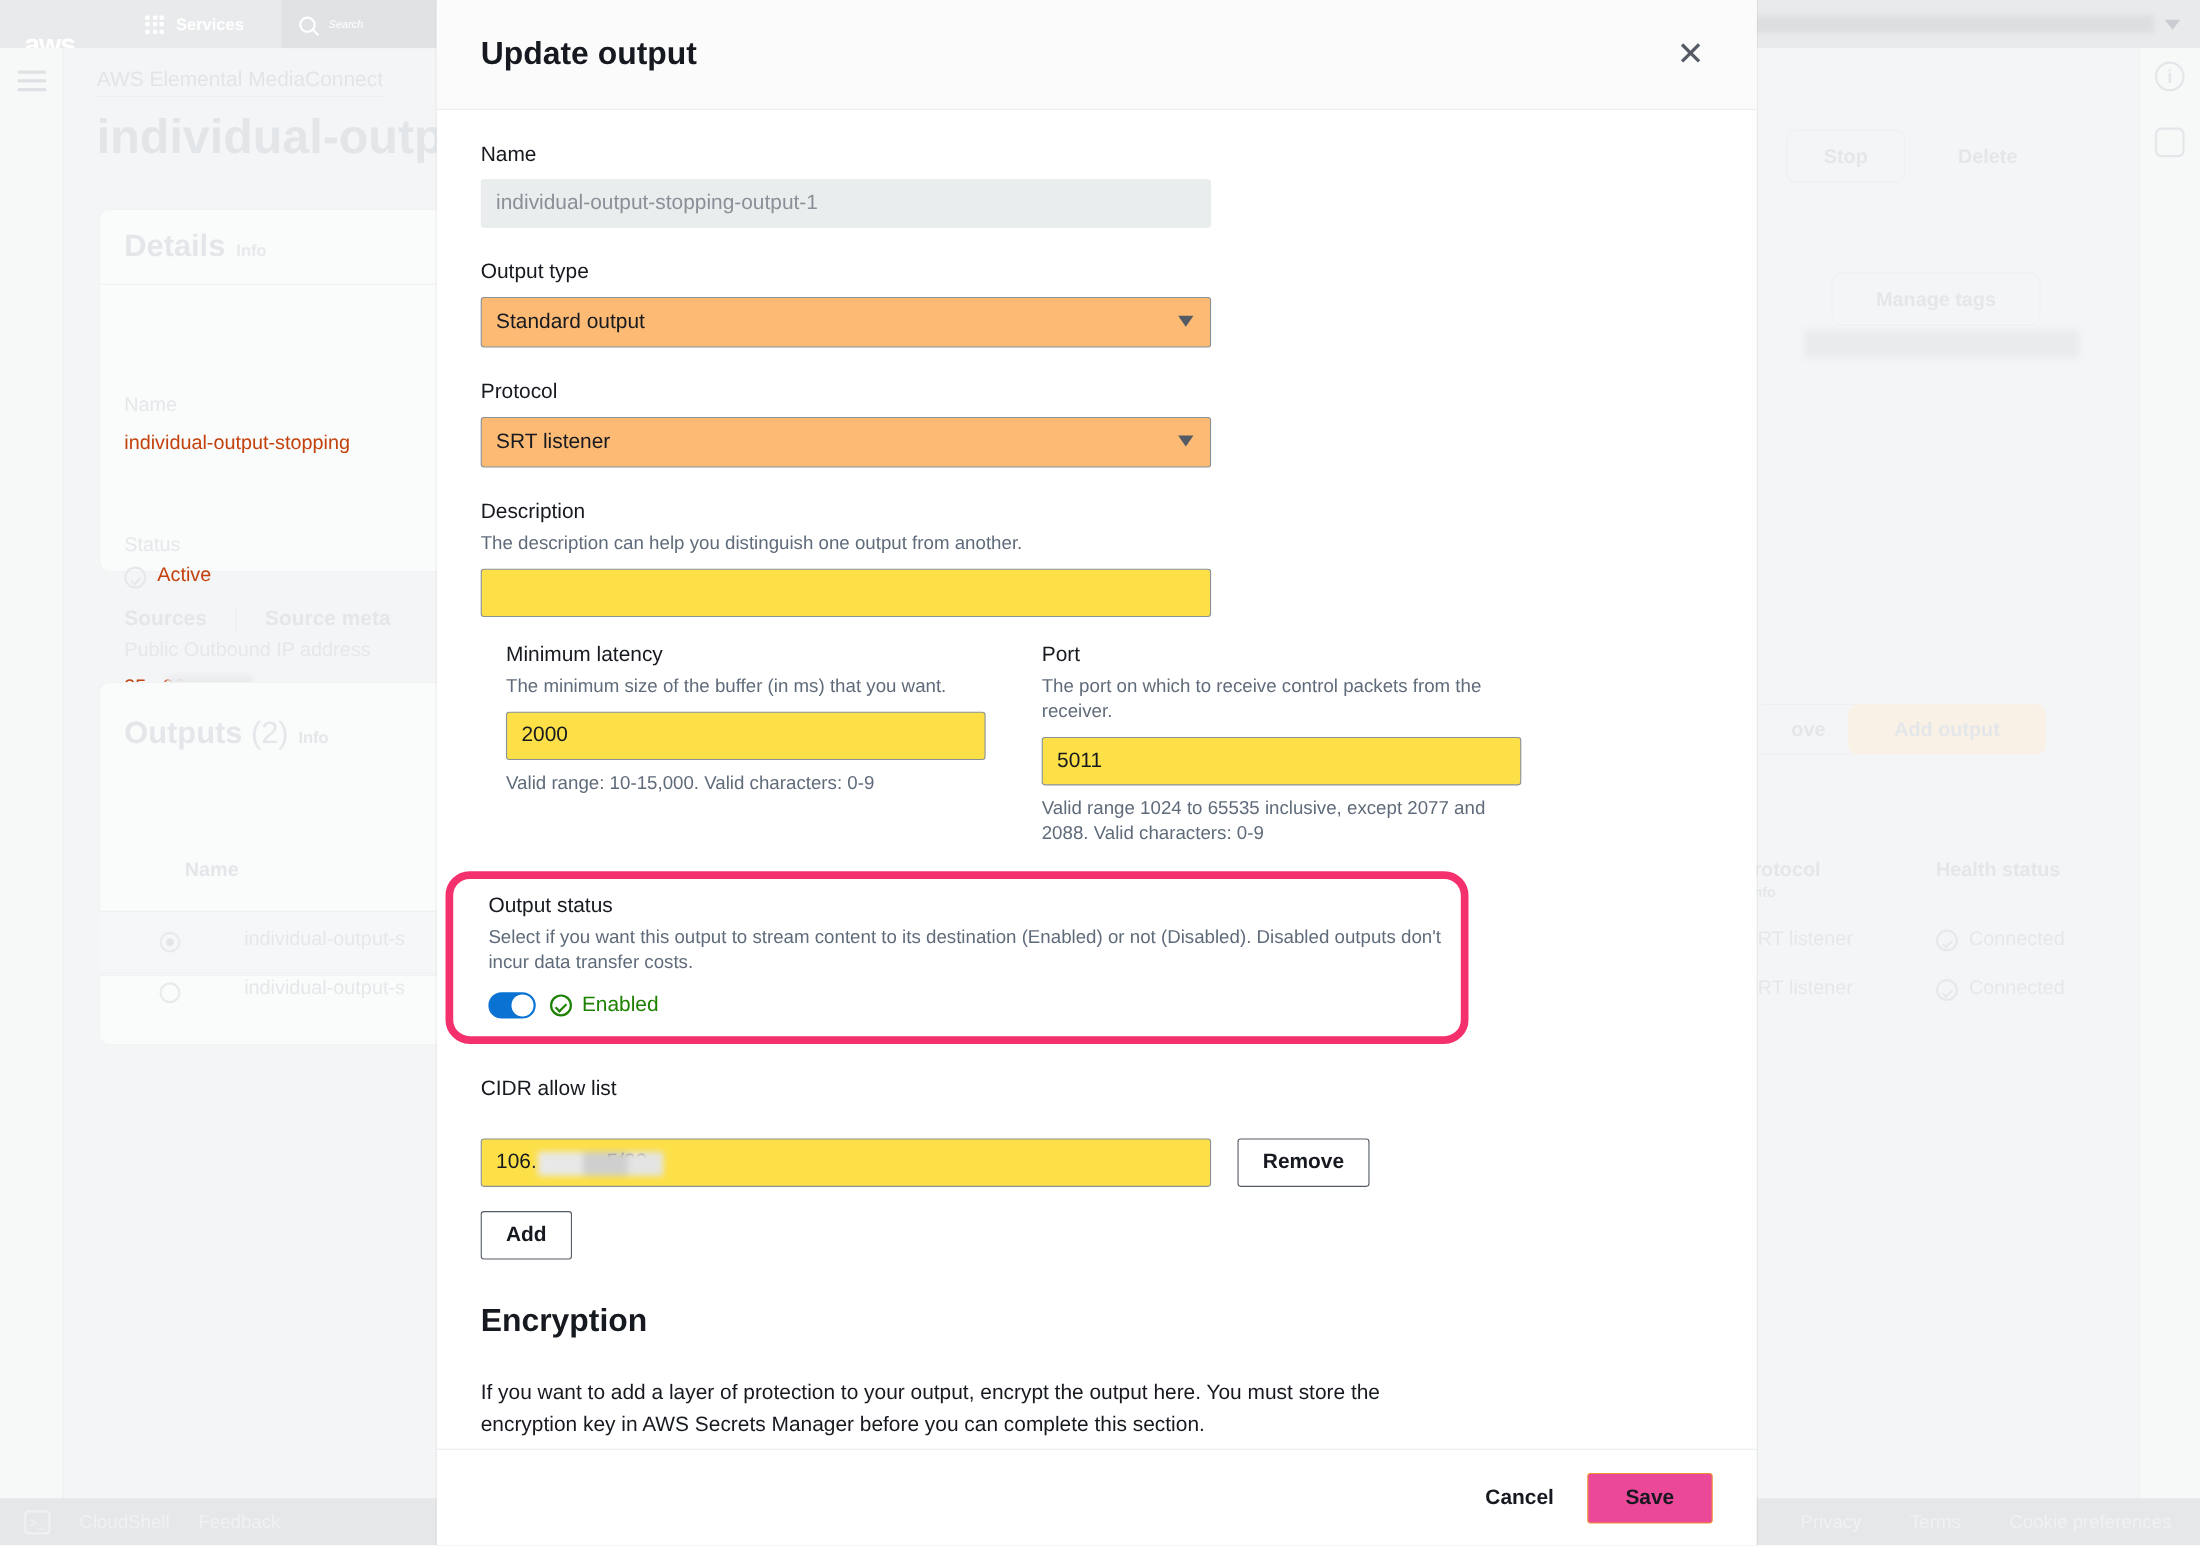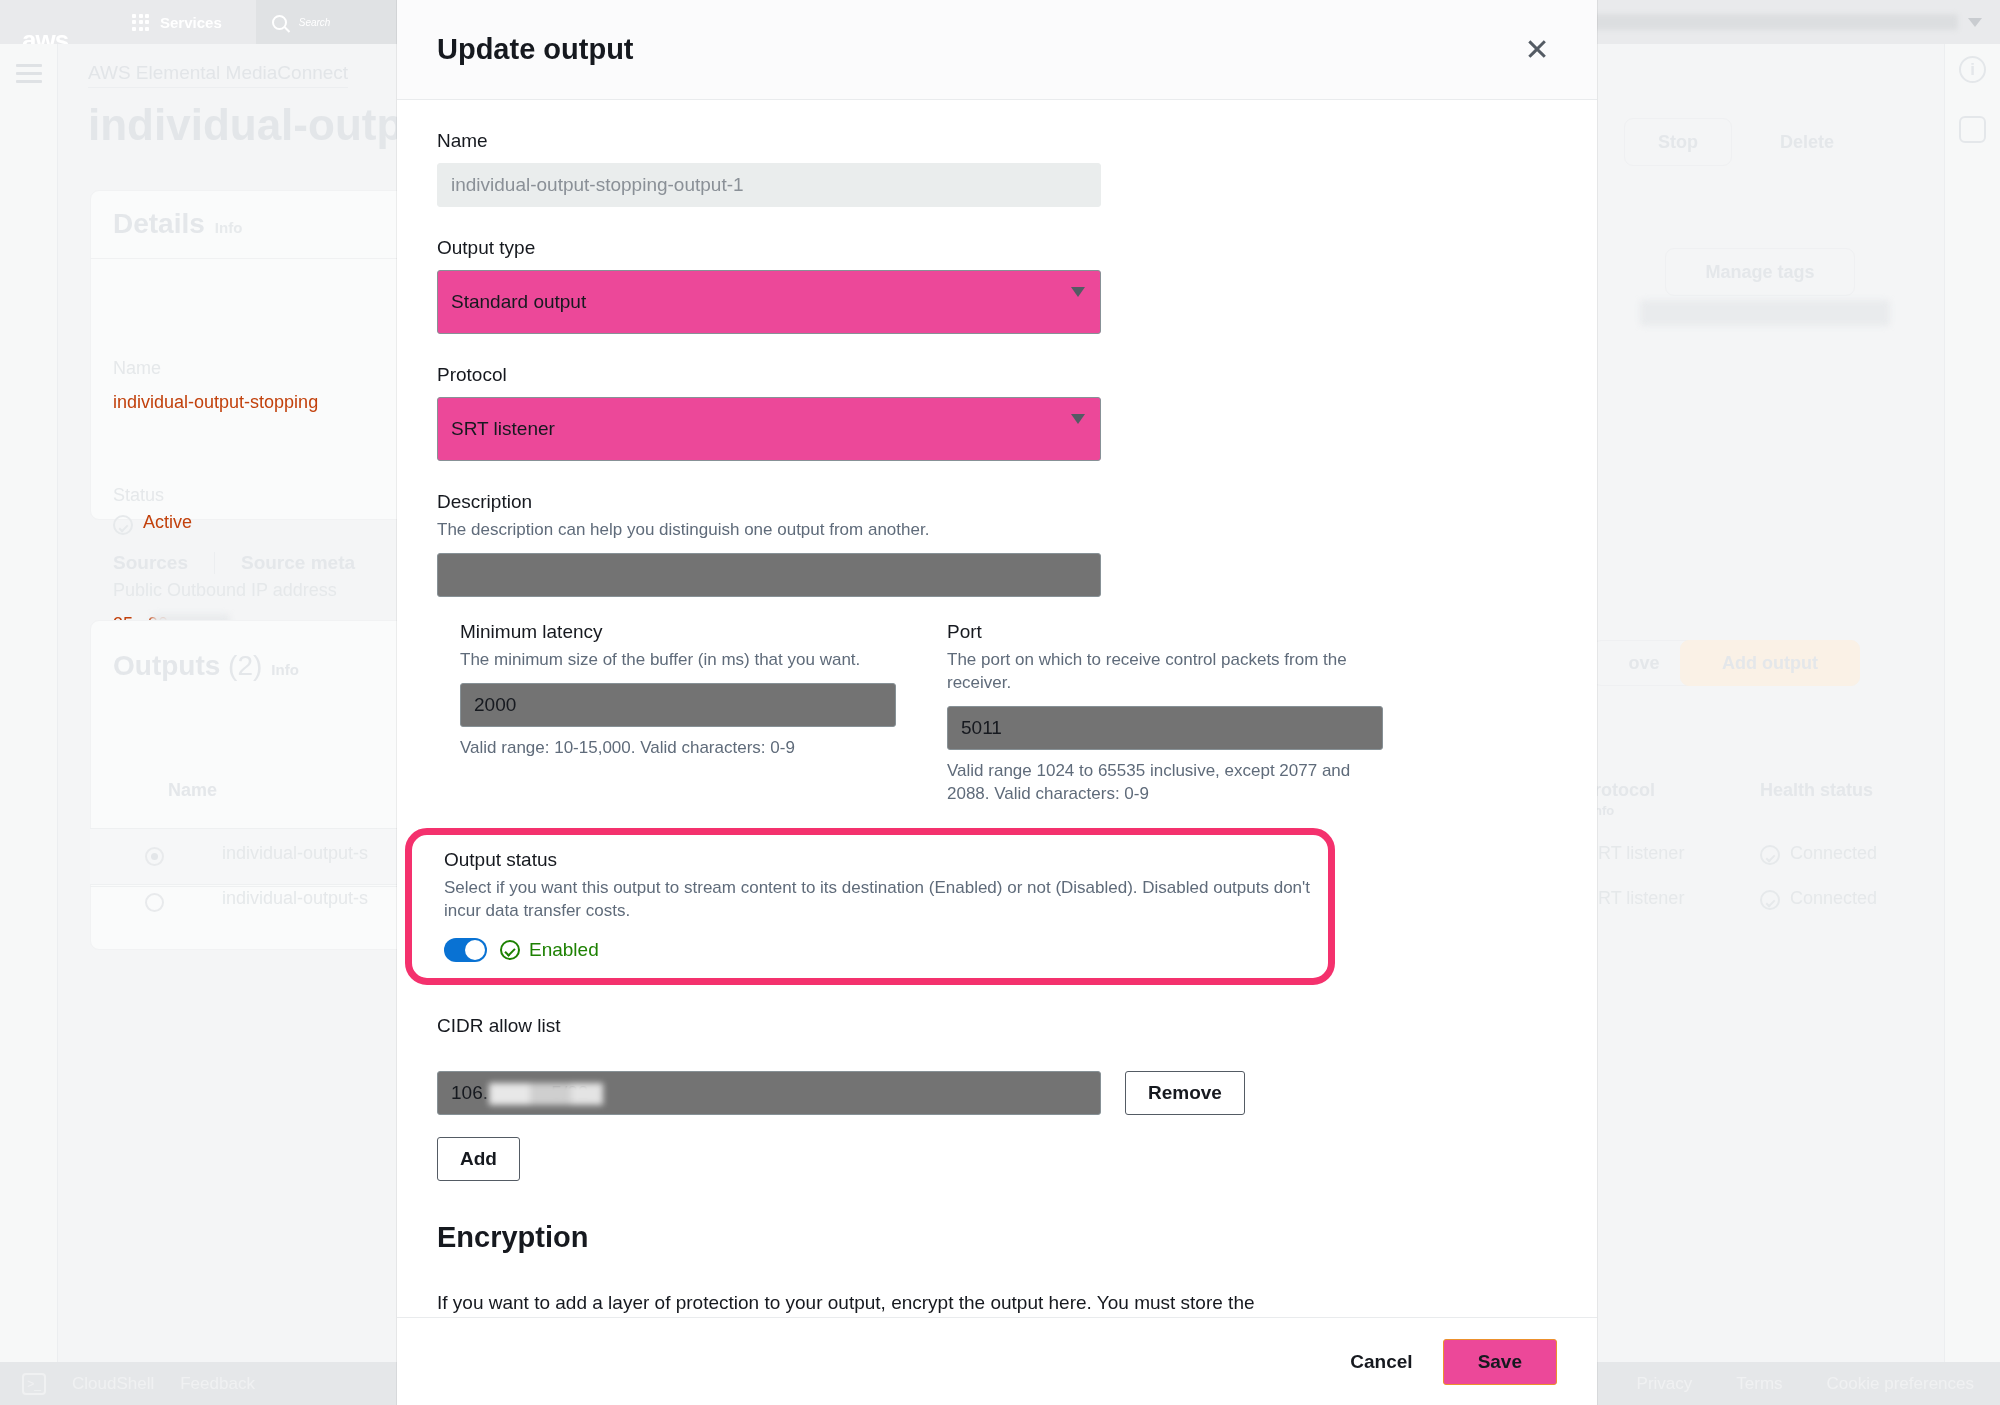--- a/index.html
+++ b/index.html
@@ -194,30 +194,30 @@
     display: flex; align-items: center; justify-content: flex-end; gap: 26px;
     padding: 0 40px;
   }
 
   .field-label { font-size: 19px; color: #16191f; margin-top: 30px; }
   .field-desc { font-size: 17px; color: #5f6b7a; margin-top: 6px; line-height: 1.35; }
   .text-input {
     width: 664px; height: 44px; margin-top: 11px;
     border: 1px solid #879196; border-radius: 3px;
     font-size: 19px; color: #16191f; padding: 0 13px;
-    font-family: "Liberation Sans", sans-serif; background: #737373;
+    font-family: "Liberation Sans", sans-serif; background: #fde047;
   }
   .text-input.readonly {
     background: #eaeded; border-color: #eaeded; color: #8a9097;
   }
   .select-wrap { position: relative; width: 664px; margin-top: 11px; }
   .select-box {
-    width: 664px; height: 64px;
+    width: 664px; height: 46px;
     border: 1px solid #879196; border-radius: 3px;
-    background: #ec4899; display: flex; align-items: center; padding: 0 13px;
+    background: #fdba74; display: flex; align-items: center; padding: 0 13px;
     font-size: 19px; color: #16191f; cursor: pointer;
   }
   .select-arrow {
     position: absolute; right: 16px; top: 17px;
     width: 0; height: 0; border-left: 7px solid transparent; border-right: 7px solid transparent;
     border-top: 10px solid #545b64;
   }
   .two-col { display: flex; gap: 28px; }
   .col { width: 436px; margin-left: 23px; }
   .col .text-input { width: 436px; }

